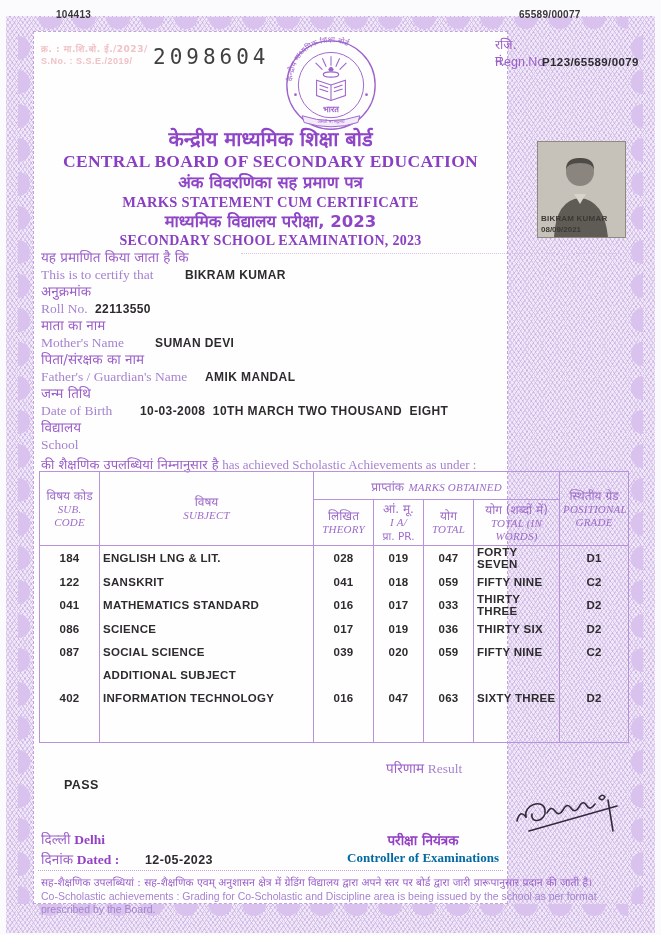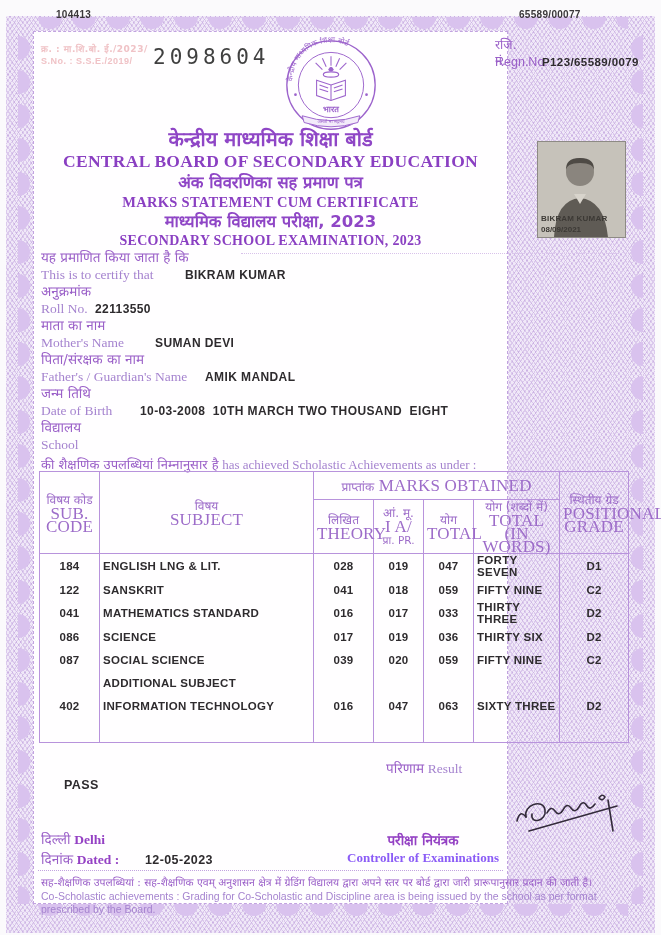--- a/index.html
+++ b/index.html
@@ -62,38 +62,38 @@
   .v-certify{left:144px;} .v-roll{left:54px;} .v-mother{left:114px;}
   .v-father{left:164px;} .v-dob{left:99px;} .v-school{left:24px;}
   .achieve{margin-top:3px;font-size:13px;line-height:17px;}
   .achieve .hi{color:#9a5fc8;} .achieve .en-serif{color:#a583cf;}
 
   
   table.marks{left:5px;top:439px;position:absolute;width:589px;height:272px;border-collapse:collapse;table-layout:fixed;}
   table.marks th,table.marks td{padding:0 3px;box-sizing:border-box;}
   table.marks th{border:1px solid #b893dc;color:#9d6cc9;font-weight:normal;}
   .th-hi{font-size:12px;line-height:14px;}
-  .th-en{font-size:17px;line-height:13px;letter-spacing:.2px;}
+  .th-en{font-size:11px;line-height:13px;letter-spacing:.2px;font-style:italic;}
   table.marks{border:1px solid #b893dc;}
   table.marks td{border-left:1px solid #b893dc;border-right:1px solid #b893dc;border-top:none;border-bottom:none;
       font-size:11.5px;vertical-align:middle;}
   tr.mrow{height:23px;}
   td.c{text-align:center;} td.l{text-align:left;padding-left:8px;}
   td .val{font-size:11.5px;letter-spacing:.3px;}
 
   
   .result-line{left:0;top:727px;width:100%;font-size:13.5px;}
   .result-line .hi{color:#9a5fc8;margin-left:352px;}
   .result-line .en-serif{color:#a583cf;}
   .result-line .val{margin-left:30px;font-size:12.5px;}
 
   
   .controller{right:8px;top:800px;text-align:center;}
   .ctrl-hi{color:#9441c4;font-weight:bold;font-size:13.5px;line-height:17px;}
-  .ctrl-en{color:#8b5cf6;font-weight:bold;font-size:13px;line-height:17px;}
+  .ctrl-en{color:#0369a1;font-weight:bold;font-size:13px;line-height:17px;}
   .place-line{left:7px;top:798px;font-size:13.5px;}
   .place-line .hi{color:#9a5fc8;} .place-line .en-serif{color:#9441c4;font-weight:bold;}
   .date-line{left:7px;top:818px;font-size:13.5px;}
   .date-line .hi{color:#9a5fc8;} .date-line .en-serif{color:#9441c4;font-weight:bold;}
   .date-line .val{margin-left:22px;font-size:12.5px;}
   .sep{left:4px;right:4px;top:838px;border-top:1px dotted #c2a3e0;}
   .foot1{left:7px;top:844px;width:580px;color:#9a5fc8;font-size:10.5px;line-height:13px;}
   .foot2{left:7px;top:858px;width:582px;color:#a583cf;font-size:10.5px;line-height:13px;}
 
   

